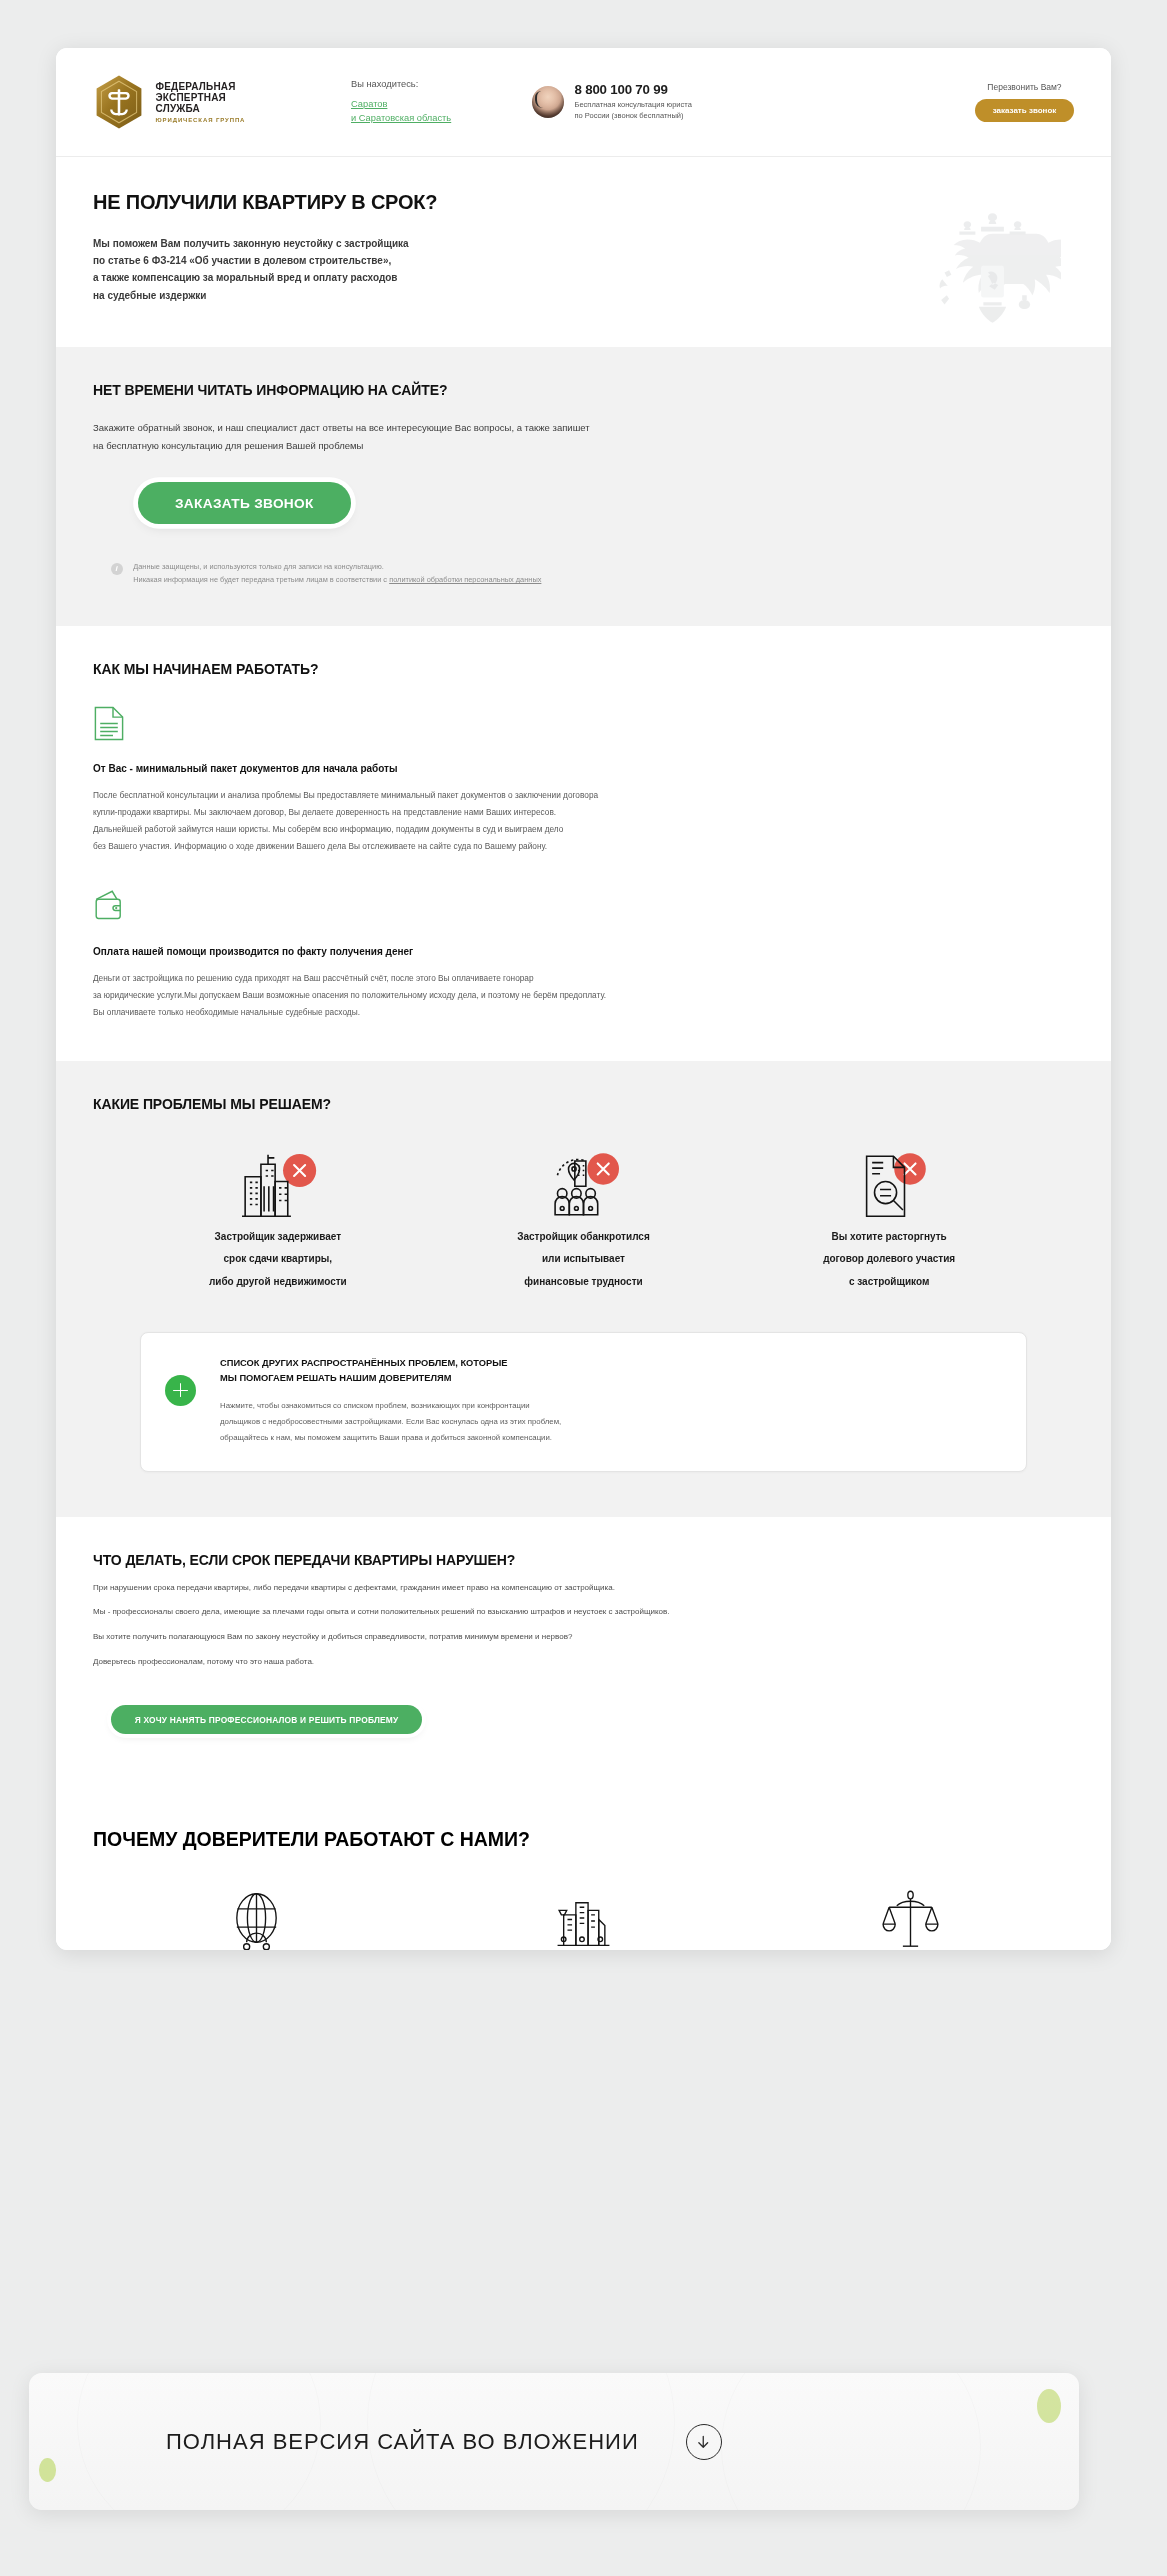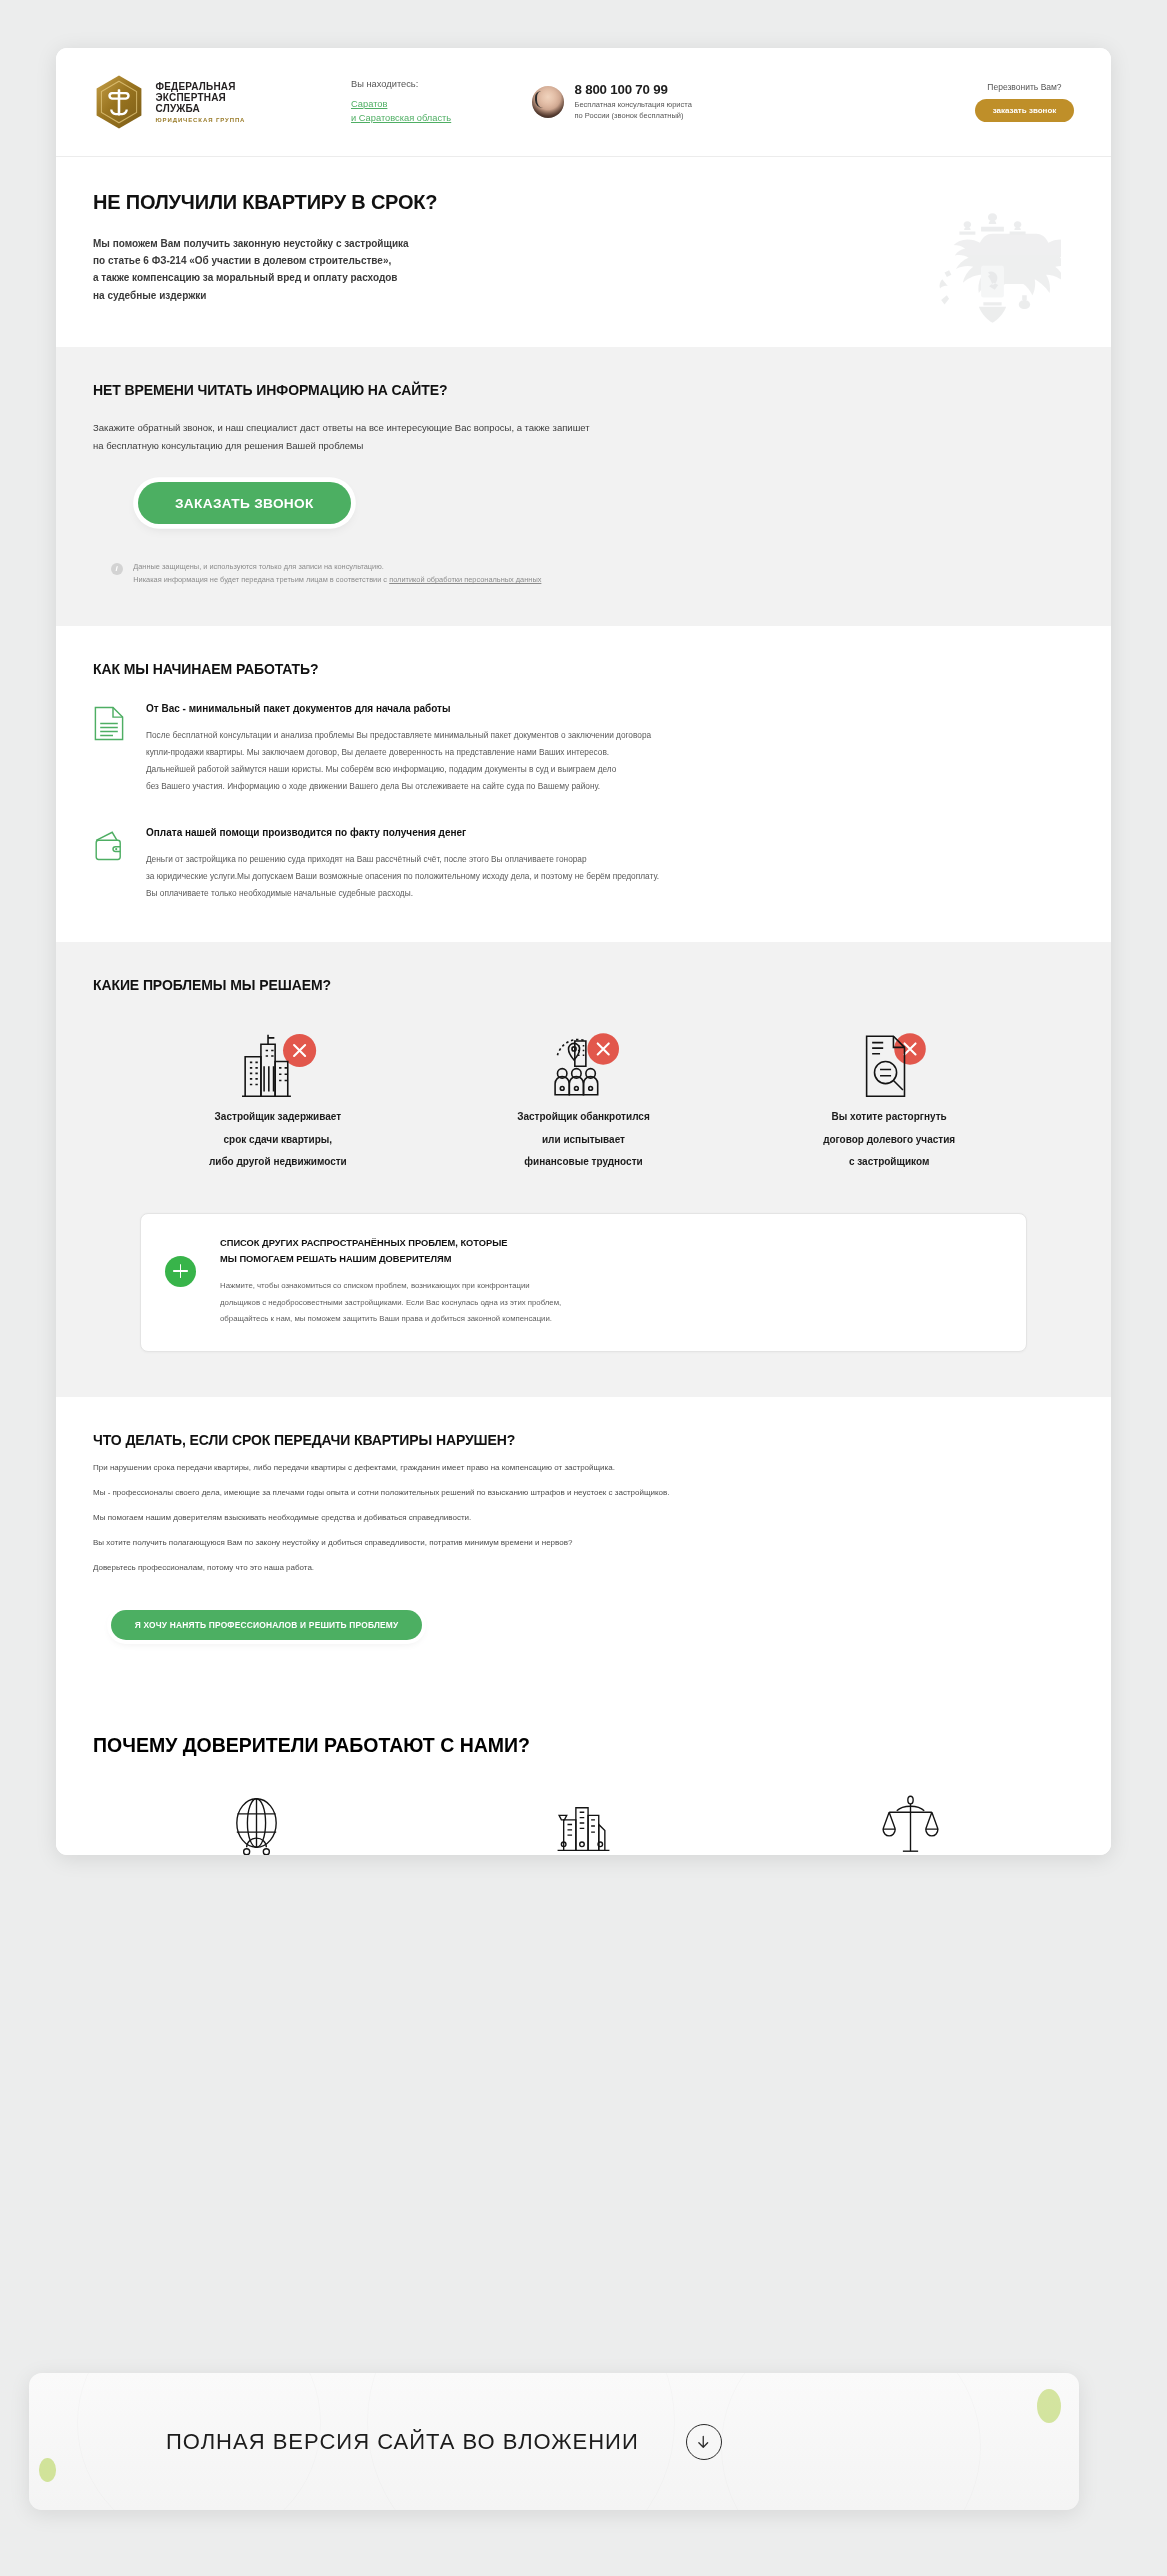--- a/index.html
+++ b/index.html
@@ -90,21 +90,21 @@
   .ico-info{
     width:12px;height:12px;border-radius:50%;background:#d3d3d3;color:#fff;flex:none;
     font-size:8px;font-weight:bold;text-align:center;line-height:12px;font-style:italic;
     margin-top:1.6px;
   }
   .privacy .t{font-size:7.4px;color:#8c8c8c;line-height:1.75;}
   .privacy .t a{color:#8c8c8c;text-decoration:underline;}
 
   
   .white{background:#fff;padding:35px 37px 40px 37px;}
-  .step{display:flex;gap:21px;margin-top:26px;}
+  .step{display:flex;gap:21px;margin-top:26px;flex-direction:column;}
   .step-ico{width:32px;height:37px;flex:none;margin-top:1.6px;}
   .step h3{margin:0 0 13px 0;font-size:10px;font-weight:bold;color:#111;}
   .step p{margin:0;font-size:8.3px;color:#5a5a5a;line-height:2.05;}
 
   
   .probs-lead{font-size:9px;color:#3c3c3c;line-height:1.95;margin:0 0 32px 0;}
   .prob-grid{display:flex;justify-content:space-around;padding:11.3px 32px 0 32px;}
   .prob{width:242px;text-align:center;}
   .prob-icowrap{height:81px;display:flex;align-items:center;justify-content:center;}
   .prob-cap{font-size:10px;font-weight:bold;color:#1b1b1b;line-height:2.25;}
@@ -407,21 +407,20 @@
           <span>обращайтесь к нам, мы поможем защитить Ваши права и добиться законной компенсации.</span>
         </p>
       </div>
     </div>
   </div>
 
   <div class="white" style="padding-bottom:43px;">
     <h2 style="margin-bottom:14px;">ЧТО ДЕЛАТЬ, ЕСЛИ СРОК ПЕРЕДАЧИ КВАРТИРЫ НАРУШЕН?</h2>
     <p class="do-para">При нарушении срока передачи квартиры, либо передачи квартиры с дефектами, гражданин имеет право на компенсацию от застройщика.</p>
     <p class="do-para">Мы  - профессионалы своего дела, имеющие за плечами годы опыта и сотни положительных решений по взысканию штрафов и неустоек с застройщиков.</p>
-    <p class="do-para">Мы помогаем нашим доверителям взыскивать необходимые средства и добиваться справедливости.</p>
     <p class="do-para">Вы хотите получить полагающуюся Вам по закону неустойку и добиться справедливости, потратив минимум времени и нервов?</p>
     <p class="do-para">Доверьтесь профессионалам, потому что это наша работа.</p>
     <button class="hirebtn">Я ХОЧУ НАНЯТЬ ПРОФЕССИОНАЛОВ И РЕШИТЬ ПРОБЛЕМУ</button>
   </div>
 
   <div class="why">
     <h2>ПОЧЕМУ ДОВЕРИТЕЛИ РАБОТАЮТ С НАМИ?</h2>
     <div class="why-grid">
 
       <div class="why-item">

